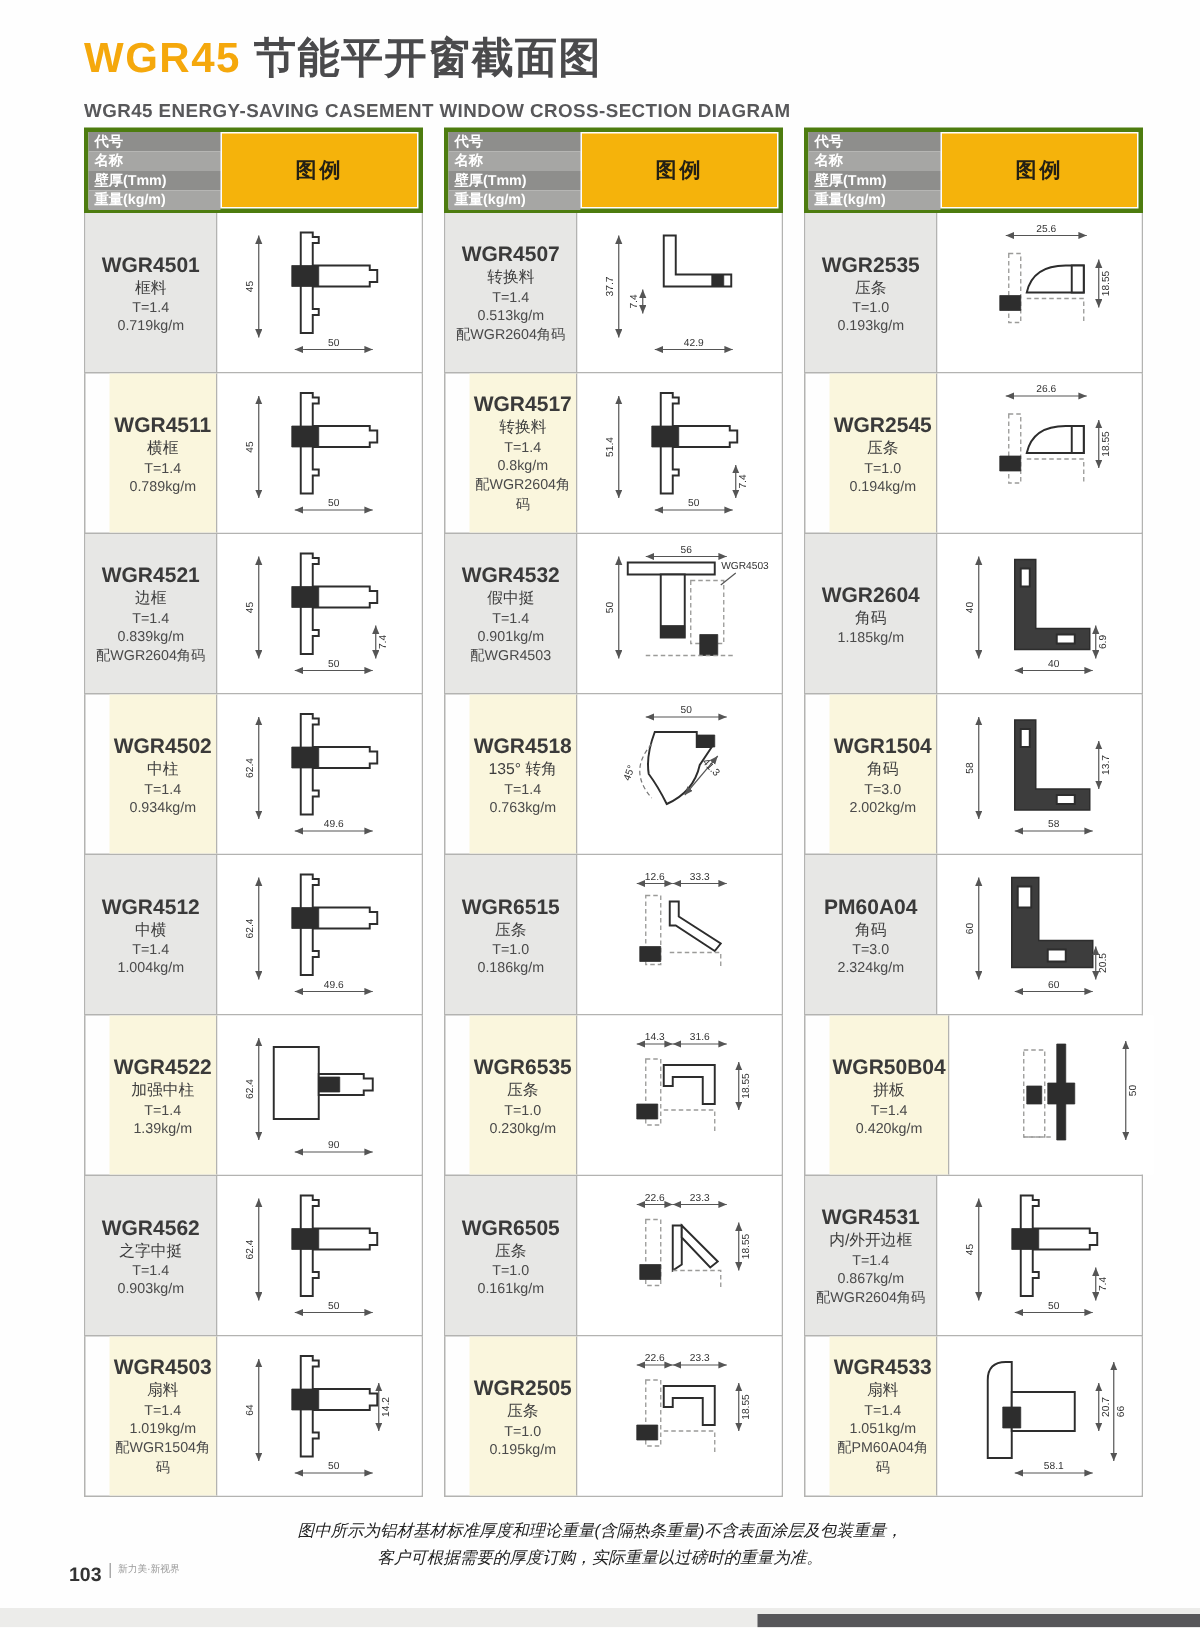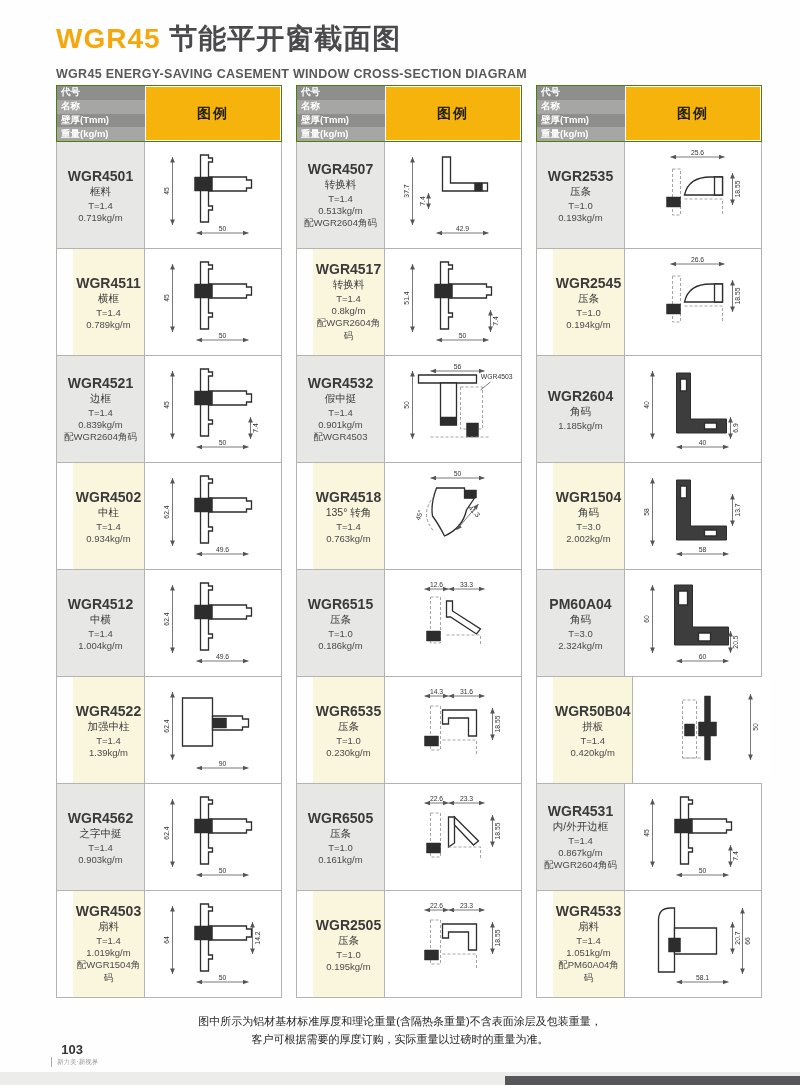--- a/index.html
+++ b/index.html
@@ -6,21 +6,21 @@
   .page{position:relative;width:800px;height:1085px;background:#fefefe;overflow:hidden;
         font-family:"Liberation Sans", sans-serif;}
   
   .titleblock{position:absolute;left:56px;top:24px;width:700px;}
   .titleblock h1{margin:0;font-size:28px;line-height:30px;color:#4a4a4c;font-weight:bold;letter-spacing:1px;}
   .titleblock h1 .code{color:var(--accent);}
   .subtitle{margin-top:13px;font-size:12.5px;font-weight:bold;color:#58585a;letter-spacing:.3px;}
   
   #table{position:absolute;left:56px;top:85px;display:flex;gap:14px;}
   .colgroup{width:226px;display:flex;flex-direction:column;}
-  .hdr{display:flex;height:57px;border:1px solid #4d7c0f;box-sizing:border-box;justify-content:center;}
+  .hdr{display:flex;height:57px;border:3px solid #4d7c0f;box-sizing:border-box;justify-content:center;}
   .hleft{width:88px;display:flex;flex-direction:column;}
   .hl{flex:1;color:#fff;font-size:9.5px;font-weight:bold;display:flex;align-items:center;padding:0 4px;white-space:nowrap;}
   .hl:nth-child(odd){background:var(--header_dark);}
   .hl:nth-child(even){background:var(--header_mid);}
   .hright{flex:1;background:var(--legend_bg);margin:1px;display:flex;align-items:center;justify-content:center;
           font-size:14px;font-weight:bold;color:#232014;letter-spacing:2px;}
   .row{display:flex;height:107px;border:1px solid #b3b3b1;border-top:none;box-sizing:border-box;}
   .info{width:88px;border-right:1px solid #b3b3b1;display:flex;flex-direction:column;justify-content:center;
         align-items:center;text-align:center;gap:1px;padding:2px;box-sizing:border-box;}
   .info.gray{background:var(--row_gray);}
@@ -31,22 +31,22 @@
   .diag{flex:1;background:#fff;display:flex;align-items:center;justify-content:center;}
   
   .cs .body{fill:#fff;stroke:#2d2d2d;stroke-width:1.3;stroke-linejoin:miter;}
   .cs .dark{fill:#2d2d2d;stroke:#2d2d2d;stroke-width:.5;}
   .cs .solid{fill:#3d3d3d;stroke:#2d2d2d;stroke-width:1;}
   .cs .dash{fill:none;stroke:#9b9b99;stroke-width:.9;stroke-dasharray:3 2;}
   .cs .dim{stroke:#555;stroke-width:.8;fill:none;}
   .cs .dimd{stroke:#777;stroke-width:.8;fill:none;stroke-dasharray:3 2;}
   .cs .dlab{font-family:"Liberation Sans",sans-serif;font-size:6.8px;fill:#333;}
   
-  .footnote{position:absolute;left:0;top:1012px;width:800px;text-align:center;font-size:11px;color:#222;line-height:18px;}
-  .pageno{position:absolute;left:46px;top:1042px;display:flex;align-items:center;flex-direction:column;}
+  .footnote{position:absolute;left:0;top:1012px;width:800px;text-align:center;font-size:11px;color:#222;line-height:18px;font-style:italic;}
+  .pageno{position:absolute;left:46px;top:1042px;display:flex;align-items:flex-start;}
   .pageno .num{font-size:13px;font-weight:bold;color:#333;}
   .pageno .brand{font-size:6.5px;color:#999;border-left:1px solid #aaa;margin-left:5px;padding-left:5px;line-height:10px;}
   .botbar-light{position:absolute;left:0;bottom:0;width:800px;height:13px;background:#ecece a0;background:#ececea;}
   .botbar-dark{position:absolute;right:0;bottom:0;width:295px;height:9px;background:var(--bar_dark);}
 </style>
 </head>
 <body>
 
 <div class="page">
   <div class="titleblock">

